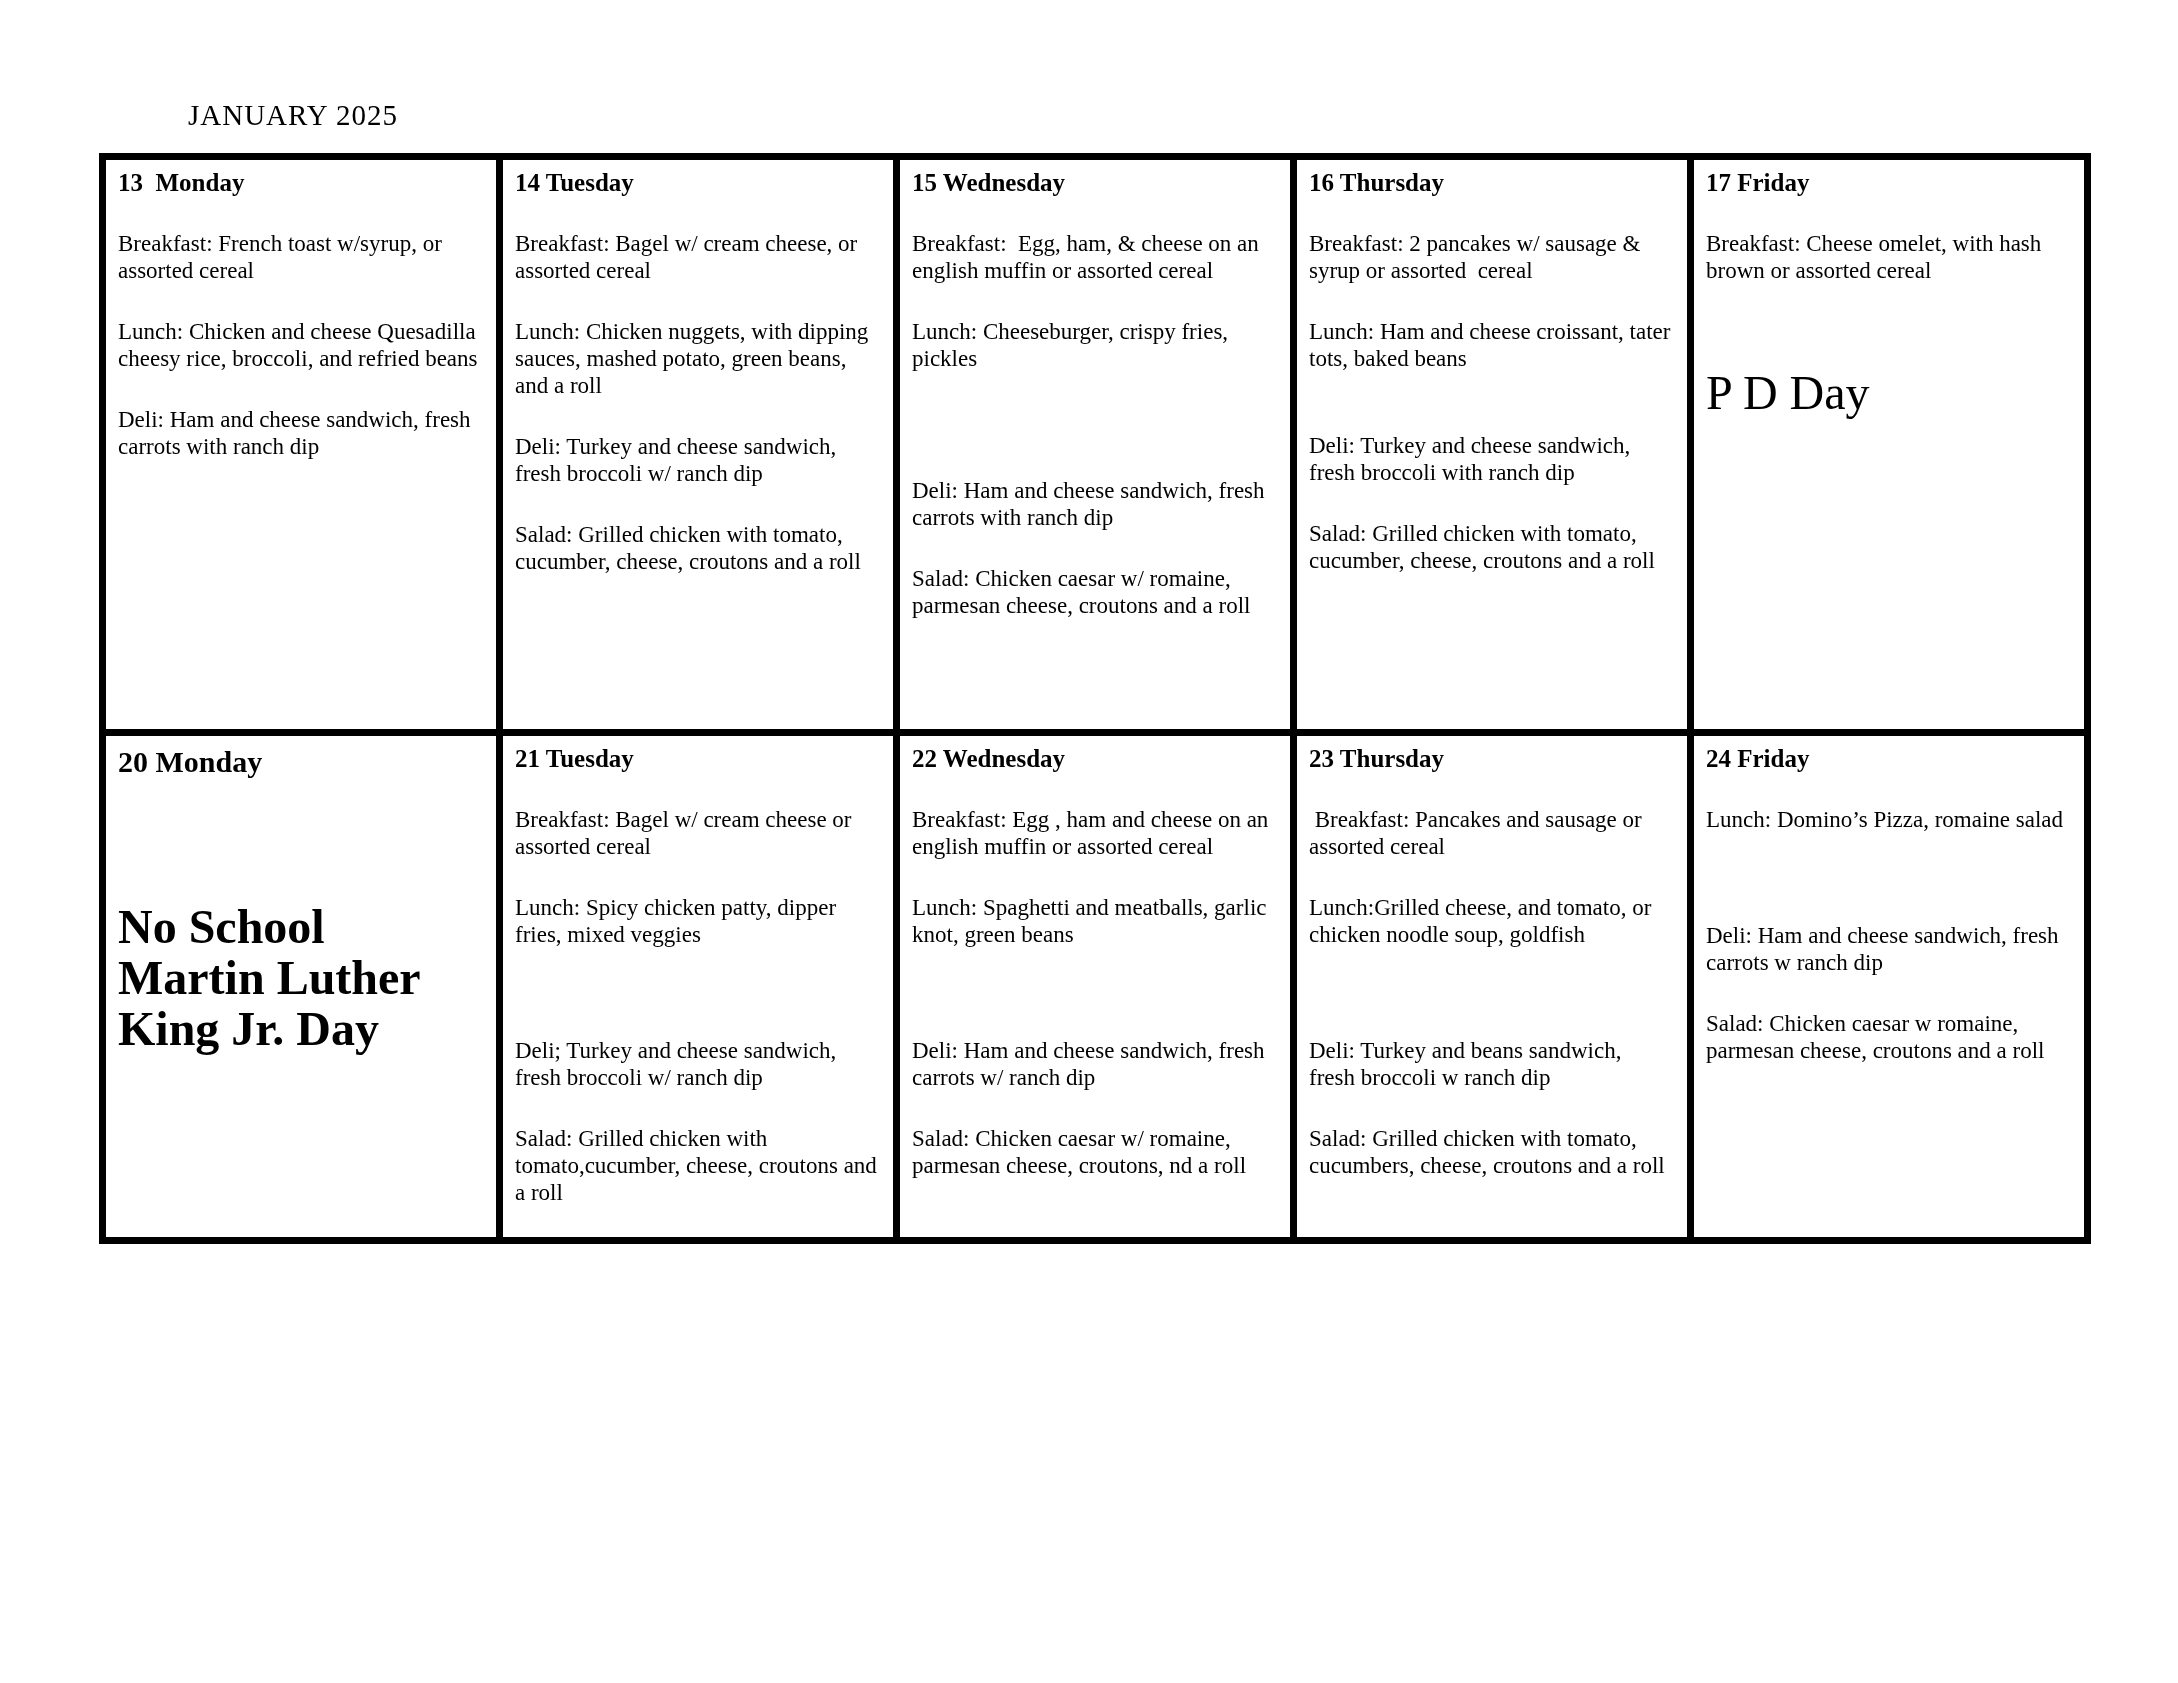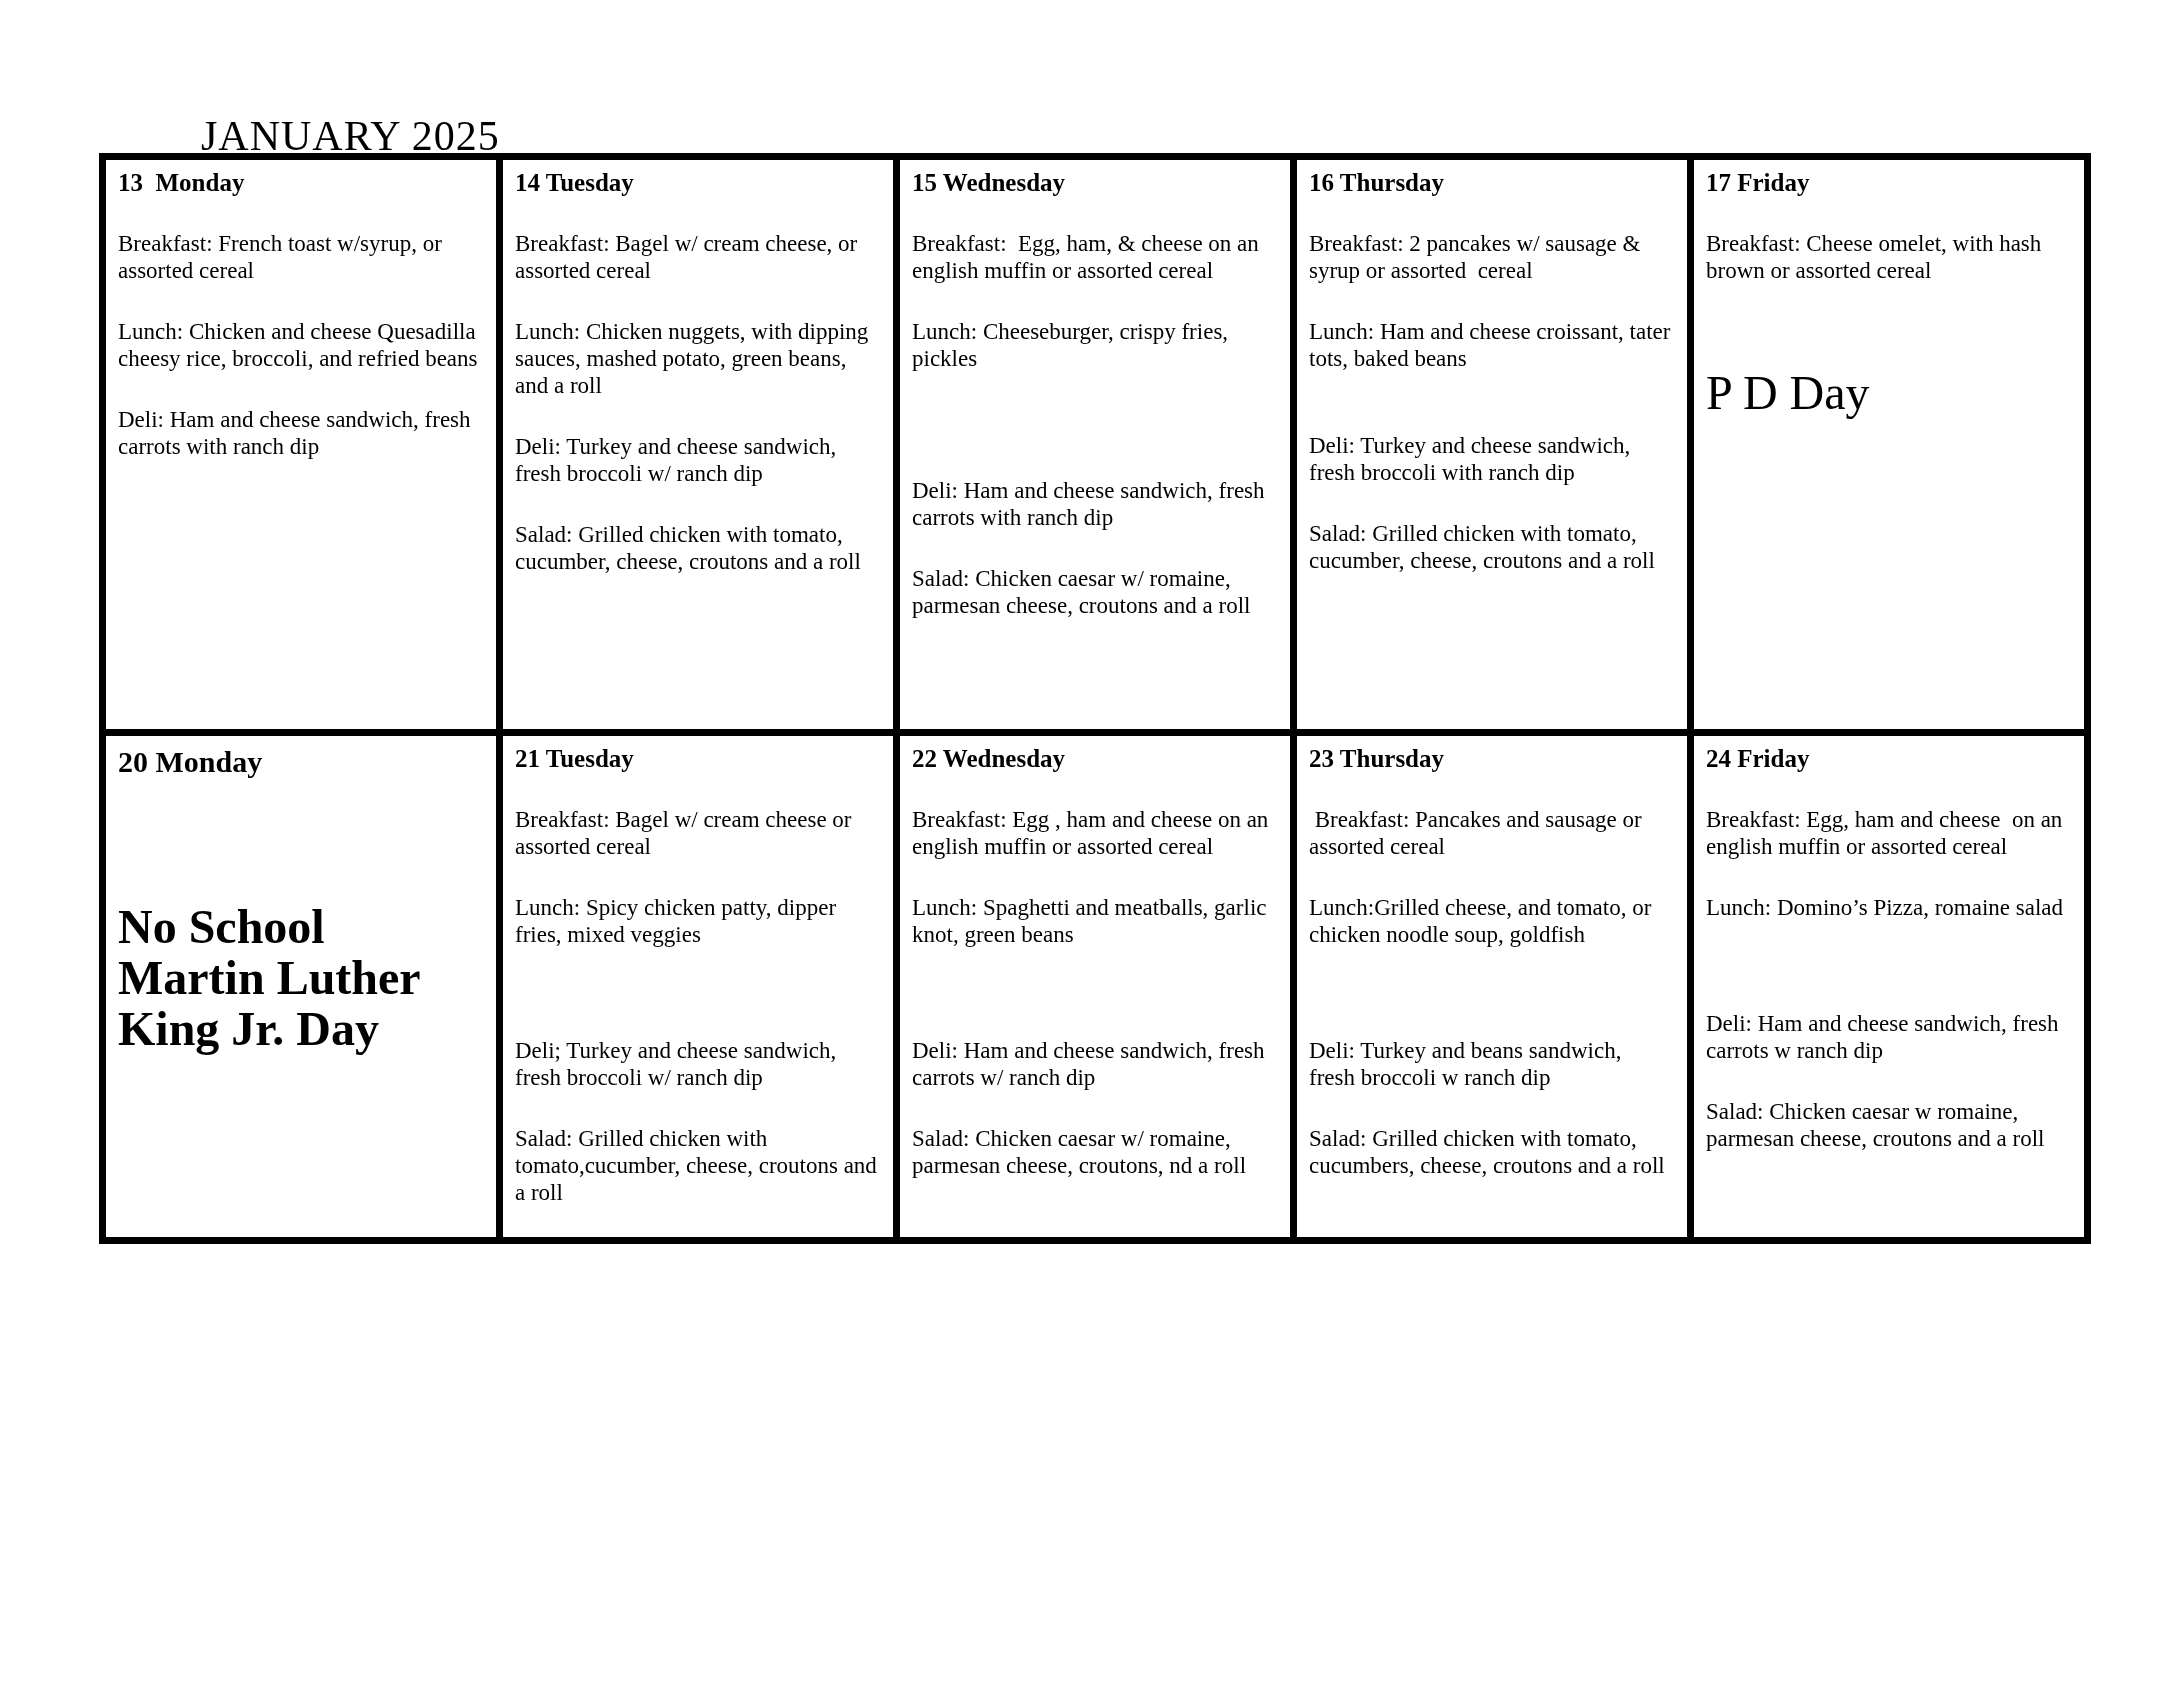--- a/index.html
+++ b/index.html
@@ -8,22 +8,22 @@
     width: 2178px;
     height: 1683px;
     background: #ffffff;
     color: #000000;
     font-family: "Liberation Serif", "DejaVu Serif", serif;
   }
   .title {
     position: absolute;
     left: 188px;
     top: 99px;
-    margin: 13px;
-    font-size: 42px;
+    margin: 0;
+    font-size: 29px;
     font-weight: normal;
     letter-spacing: 1px;
     white-space: pre;
   }
   .cal {
     position: absolute;
     left: 99px;
     top: 153px;
     width: 1992px;
     height: 1091px;
@@ -150,21 +150,20 @@
     <div class="cell">
       <div class="day-header">23 Thursday</div>
       <p class="para"> Breakfast: Pancakes and sausage or assorted cereal</p>
       <p class="para">Lunch:Grilled cheese, and tomato, or chicken noodle soup, goldfish</p>
       <p class="para gap-lg">Deli: Turkey and beans sandwich, fresh broccoli w ranch dip</p>
       <p class="para">Salad: Grilled chicken with tomato, cucumbers, cheese, croutons and a roll</p>
     </div>
 
     <div class="cell">
       <div class="day-header">24 Friday</div>
-      <p class="para">Breakfast: Egg, ham and cheese  on an english muffin or assorted cereal</p>
       <p class="para">Lunch: Domino’s Pizza, romaine salad</p>
       <p class="para gap-lg">Deli: Ham and cheese sandwich, fresh carrots w ranch dip</p>
       <p class="para">Salad: Chicken caesar w romaine, parmesan cheese, croutons and a roll</p>
     </div>
 
   </div>
 </div>
 
 
 </body></html>

